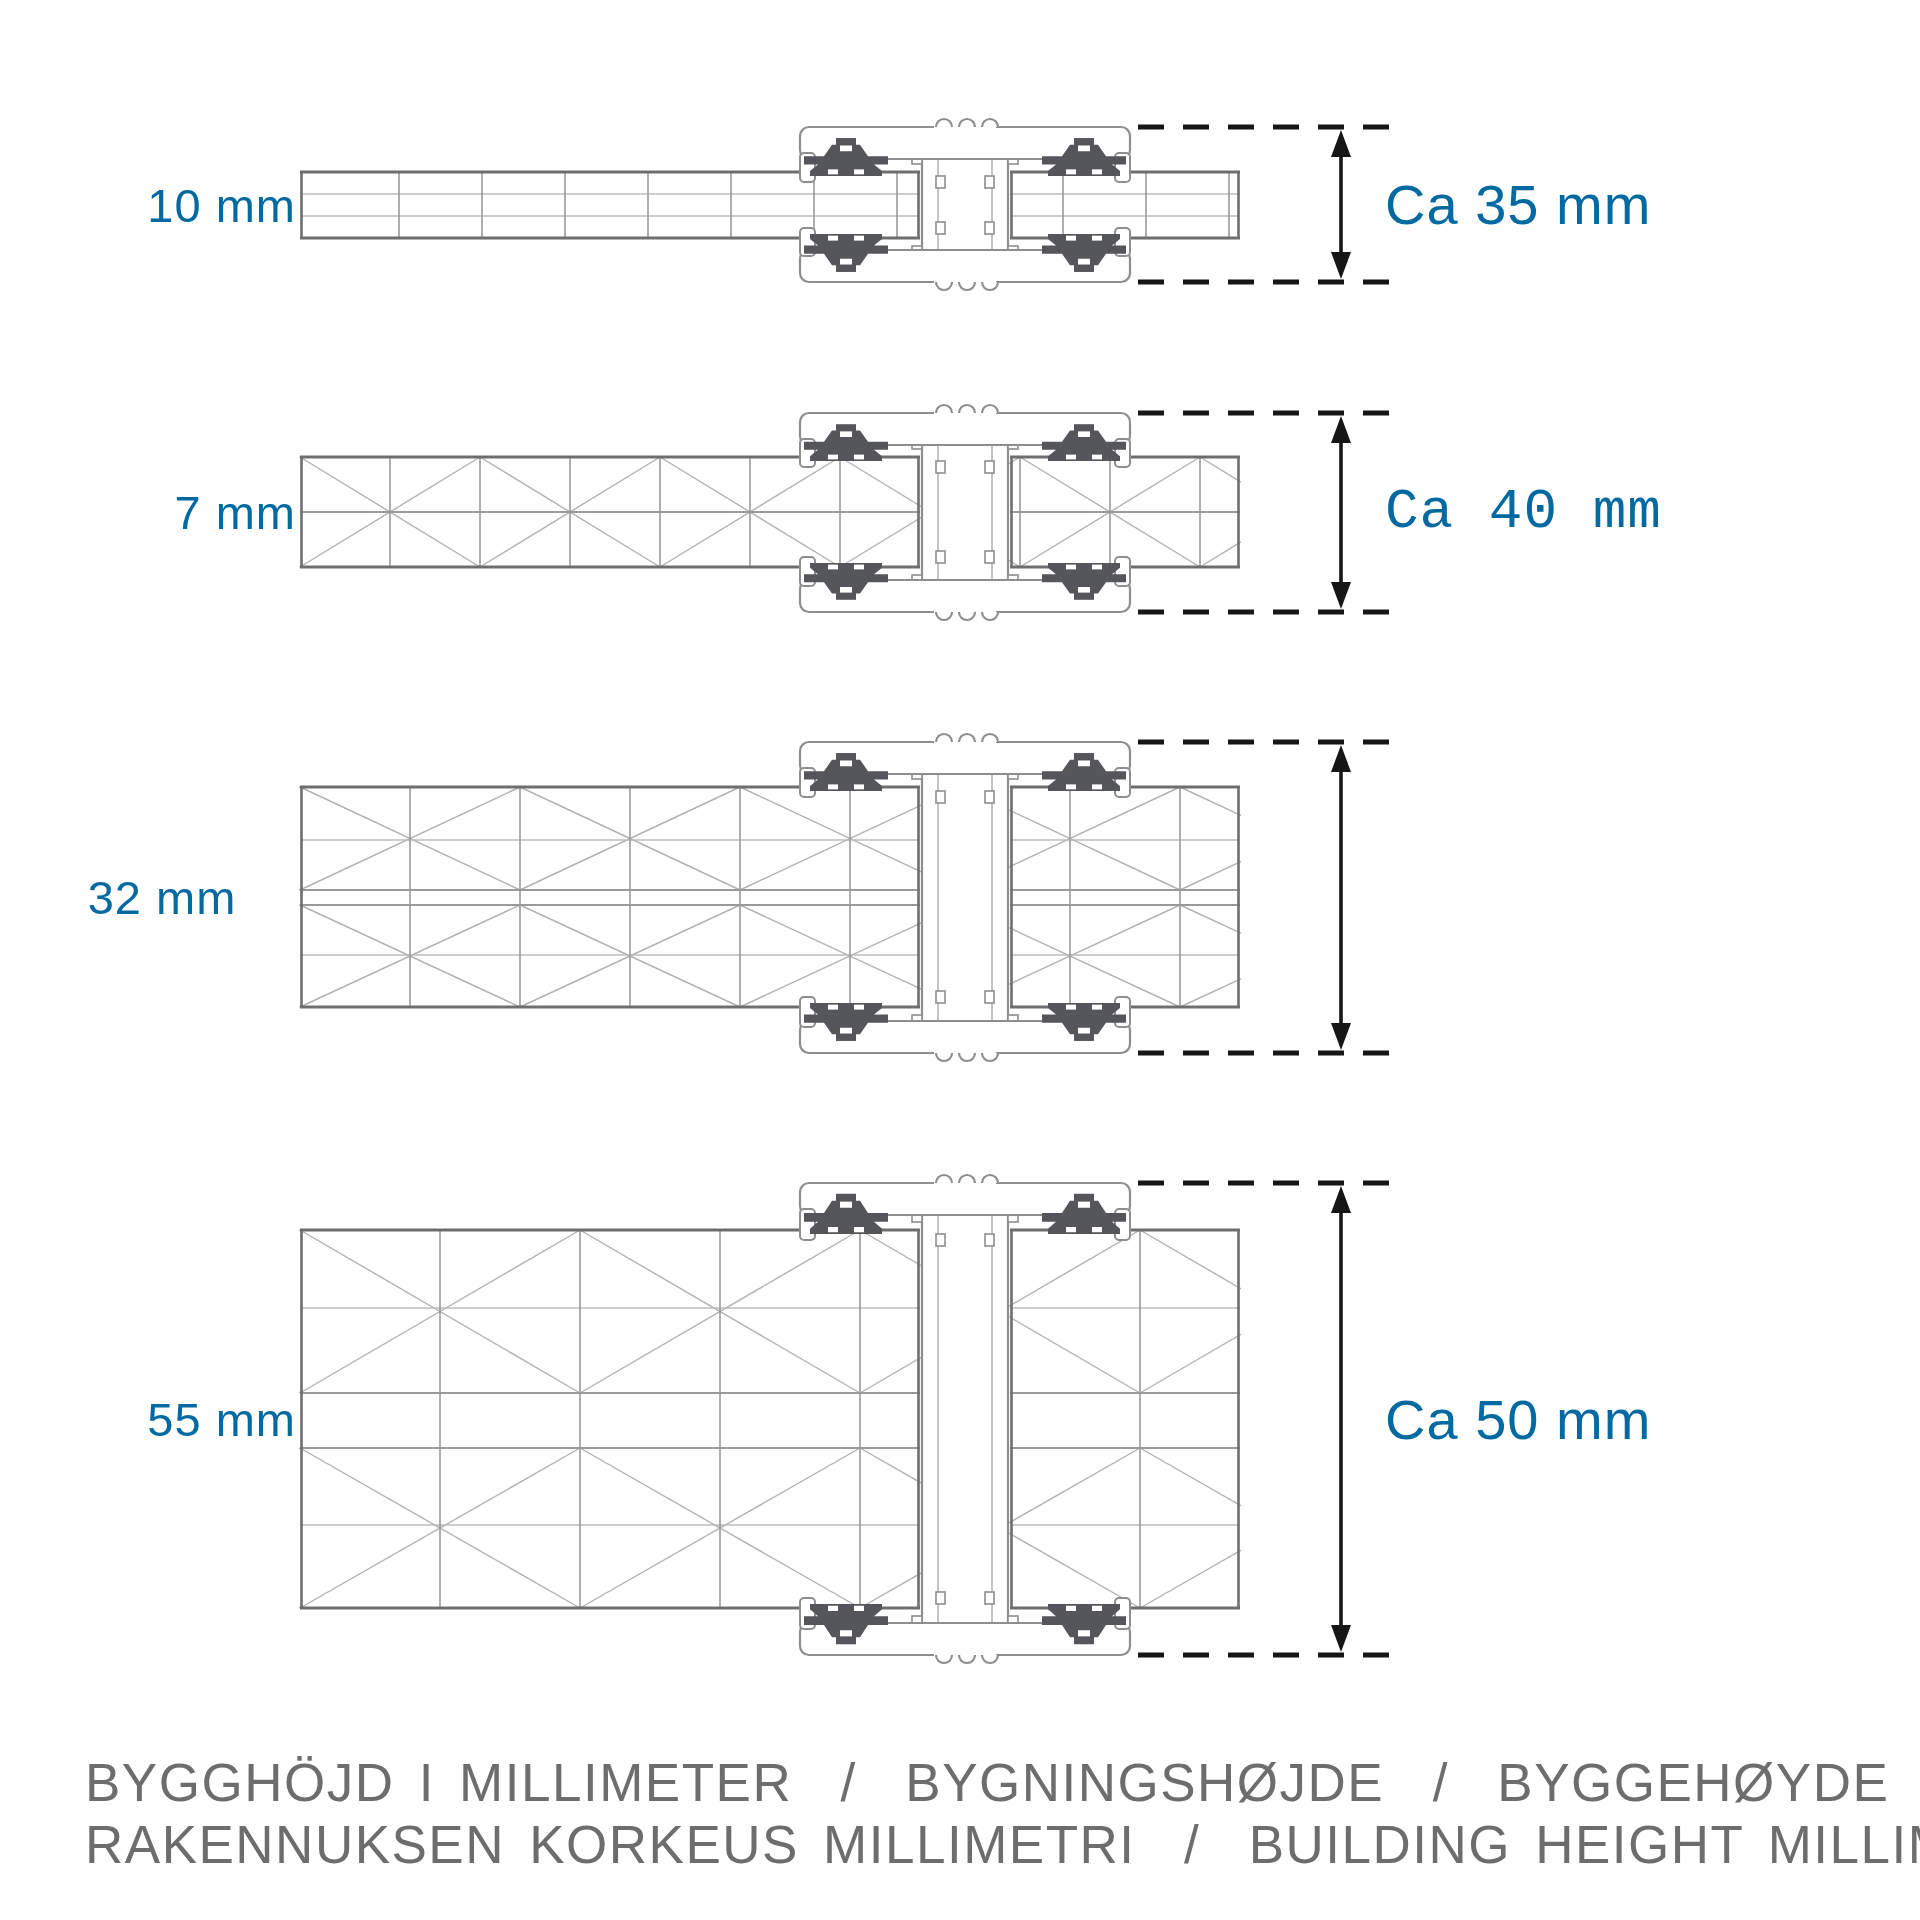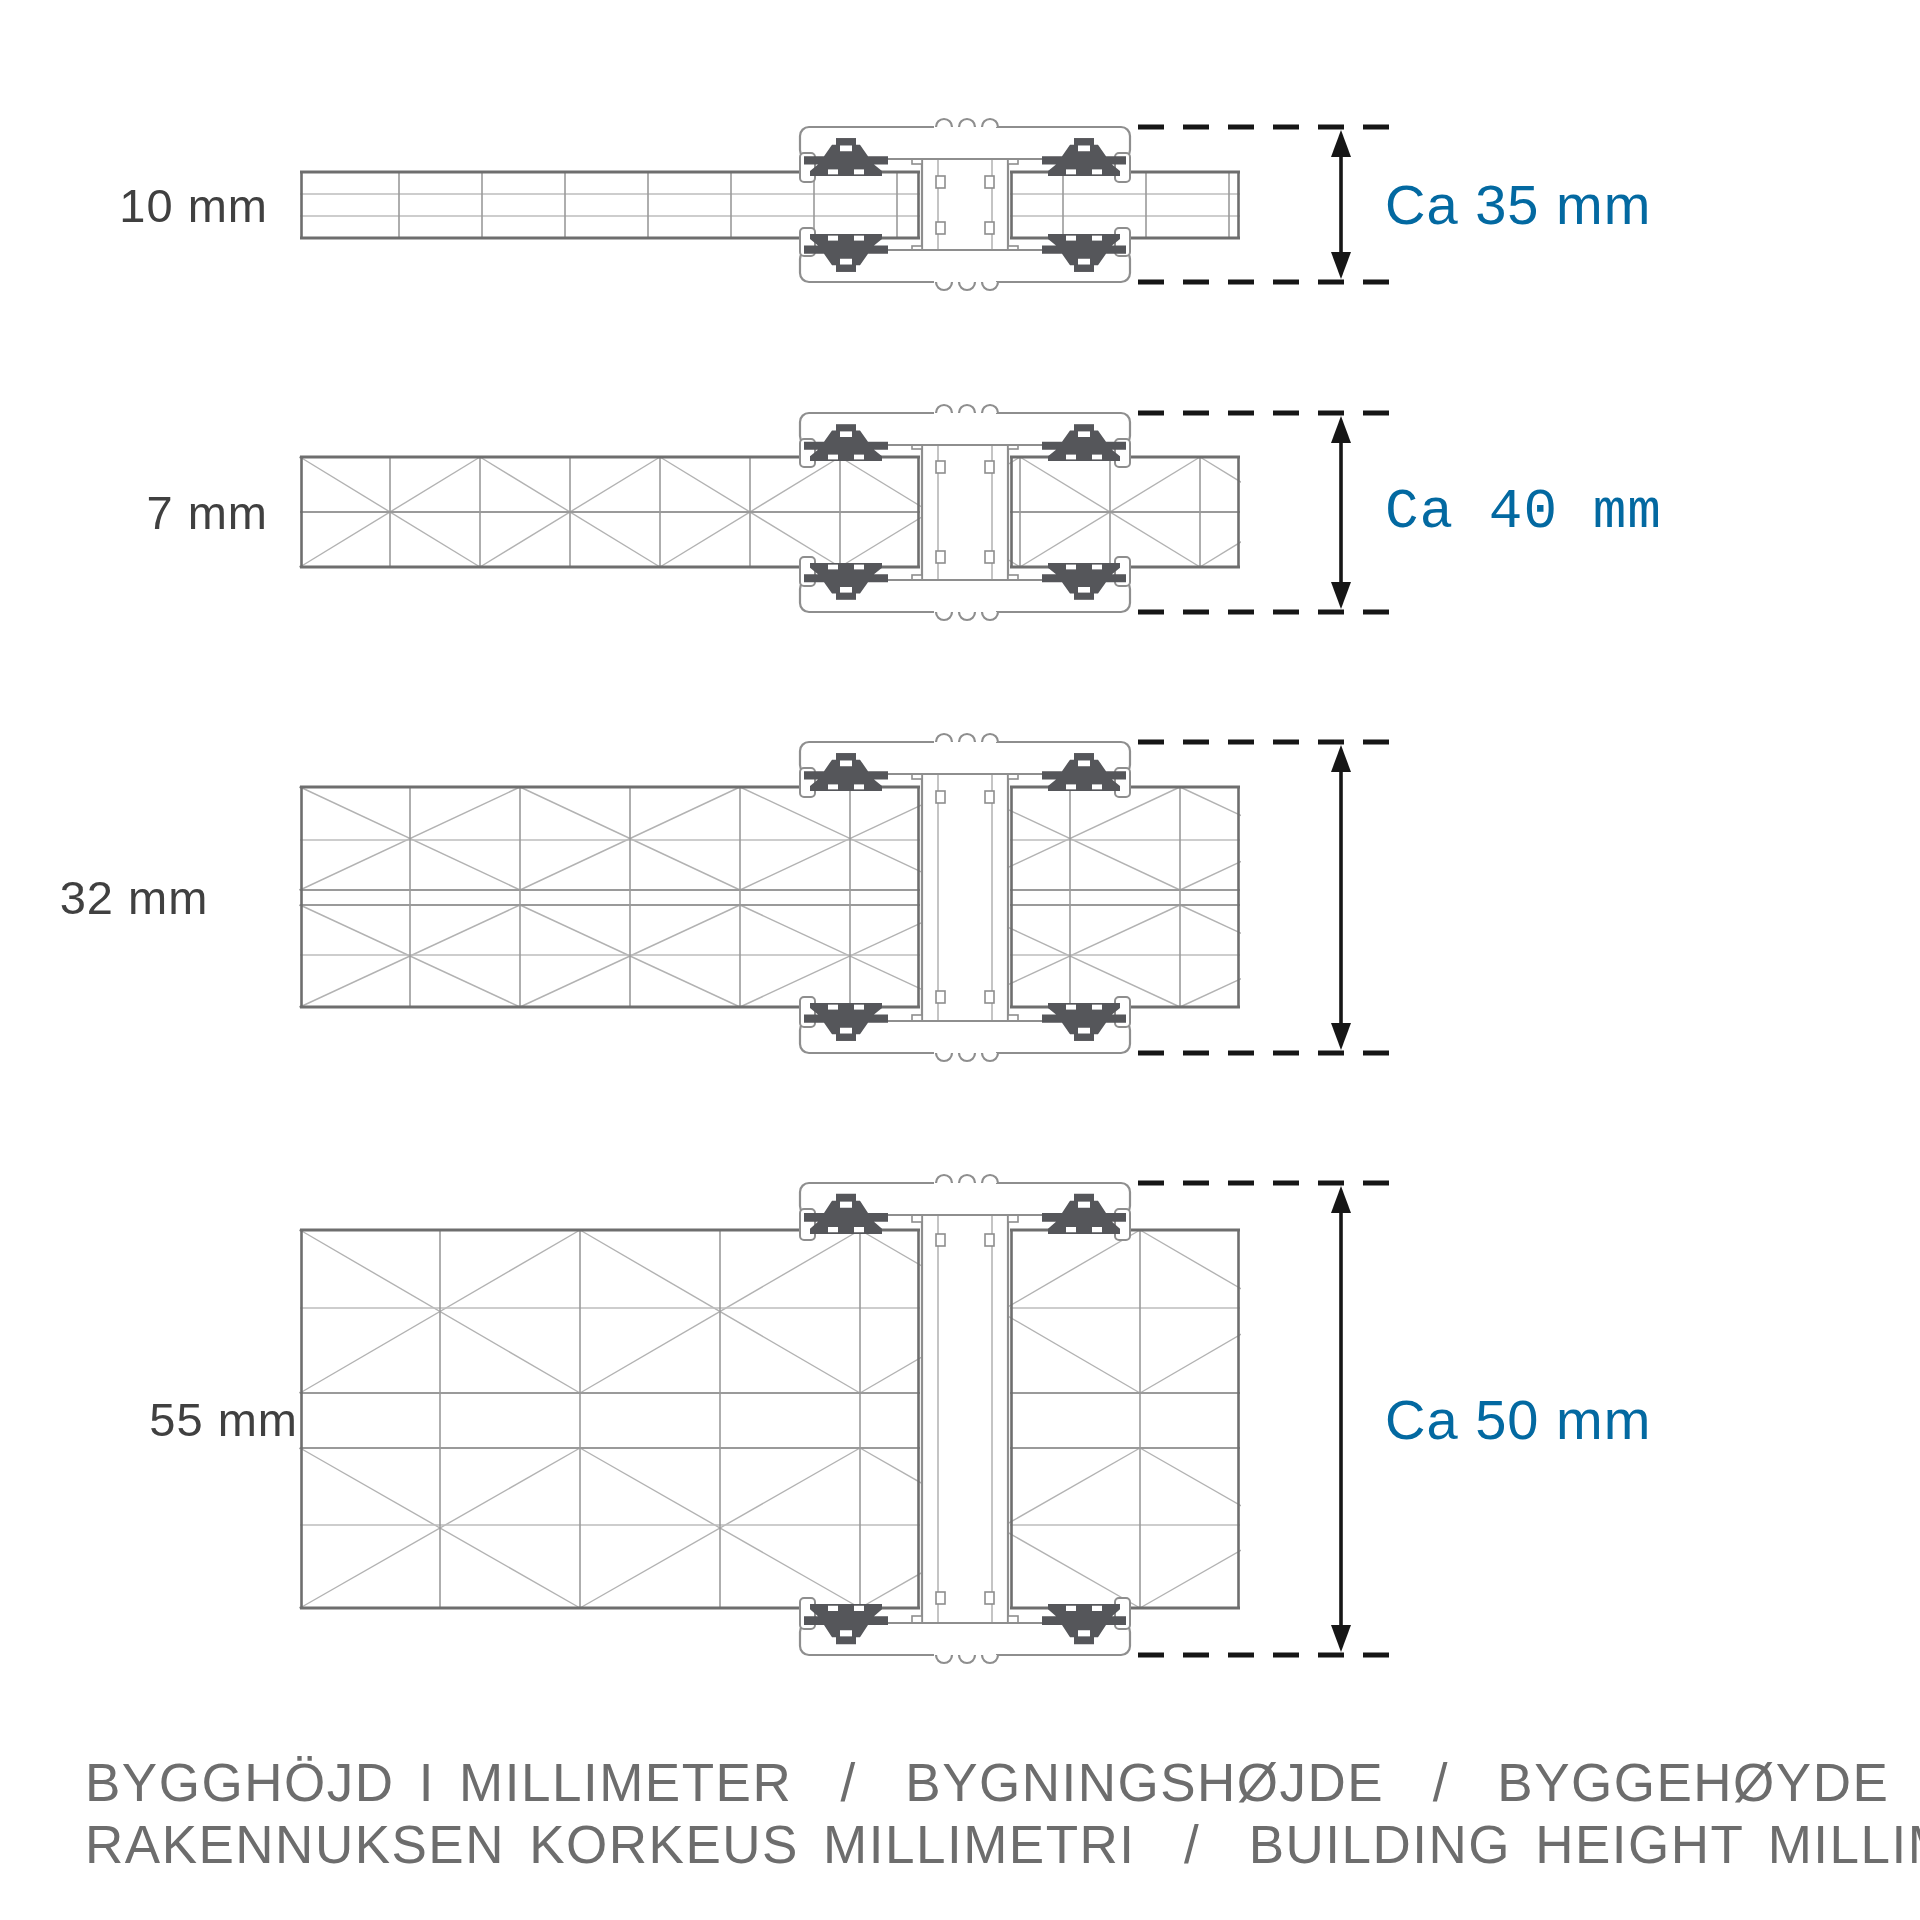--- a/index.html
+++ b/index.html
@@ -1,19 +1,19 @@
 <!DOCTYPE html>
 <html><head>
 <meta charset="utf-8">
 <style>
   html,body{margin:0;padding:0;background:#fff;}
   #stage{position:relative;width:1920px;height:1920px;background:#fff;overflow:hidden;
          font-family:"Liberation Sans", sans-serif;}
   .thickness-label{position:absolute;left:0;width:268px;text-align:right;
-         font-size:47px;color:#404040;letter-spacing:1px;}
+         font-size:47px;color:#0369a1;letter-spacing:1px;padding-left:28px;}
   .height-label{position:absolute;left:1385px;font-size:56px;color:#0369a1;letter-spacing:1px;white-space:pre;}
   .footer-line{position:absolute;left:85px;width:1800px;font-size:53px;color:#6d6d6d;
          letter-spacing:1.5px;word-spacing:8px;white-space:pre;}
   #figure-svg{position:absolute;left:0;top:0;}
 </style>
 </head>
 <body>
 
 <div id="stage">
 
@@ -517,21 +517,21 @@
             <polygon points="1331,1213 1351,1213 1341,1186" fill="#161616"></polygon>
             <polygon points="1331,1625 1351,1625 1341,1652" fill="#161616"></polygon>
           </g>
         </g>
       </g>
     </svg>
 
   <div class="thickness-label" style="top:178px;">10 mm</div>
   <div class="thickness-label" style="top:485px;">7 mm</div>
   <div class="thickness-label" style="top:870px;text-align:center;">32 mm</div>
-  <div class="thickness-label" style="top:1392px;margin-left:30px;">55 mm</div>
+  <div class="thickness-label" style="top:1392px;">55 mm</div>
 
   <div class="height-label" style="top:172px;">Ca 35 mm</div>
   <div class="height-label" style="top:480px;font-family:Liberation Mono, monospace;">Ca 40 mm</div>
   <div class="height-label" style="top:1387px;">Ca 50 mm</div>
 
   <div class="footer-line" style="top:1752px;">BYGGHÖJD I MILLIMETER  /  BYGNINGSHØJDE  /  BYGGEHØYDE  /  GEBÄUDEHÖHE</div>
   <div class="footer-line" style="top:1814px;">RAKENNUKSEN KORKEUS MILLIMETRI  /  BUILDING HEIGHT MILLIMETER</div>
 </div>
 
 </body></html>

